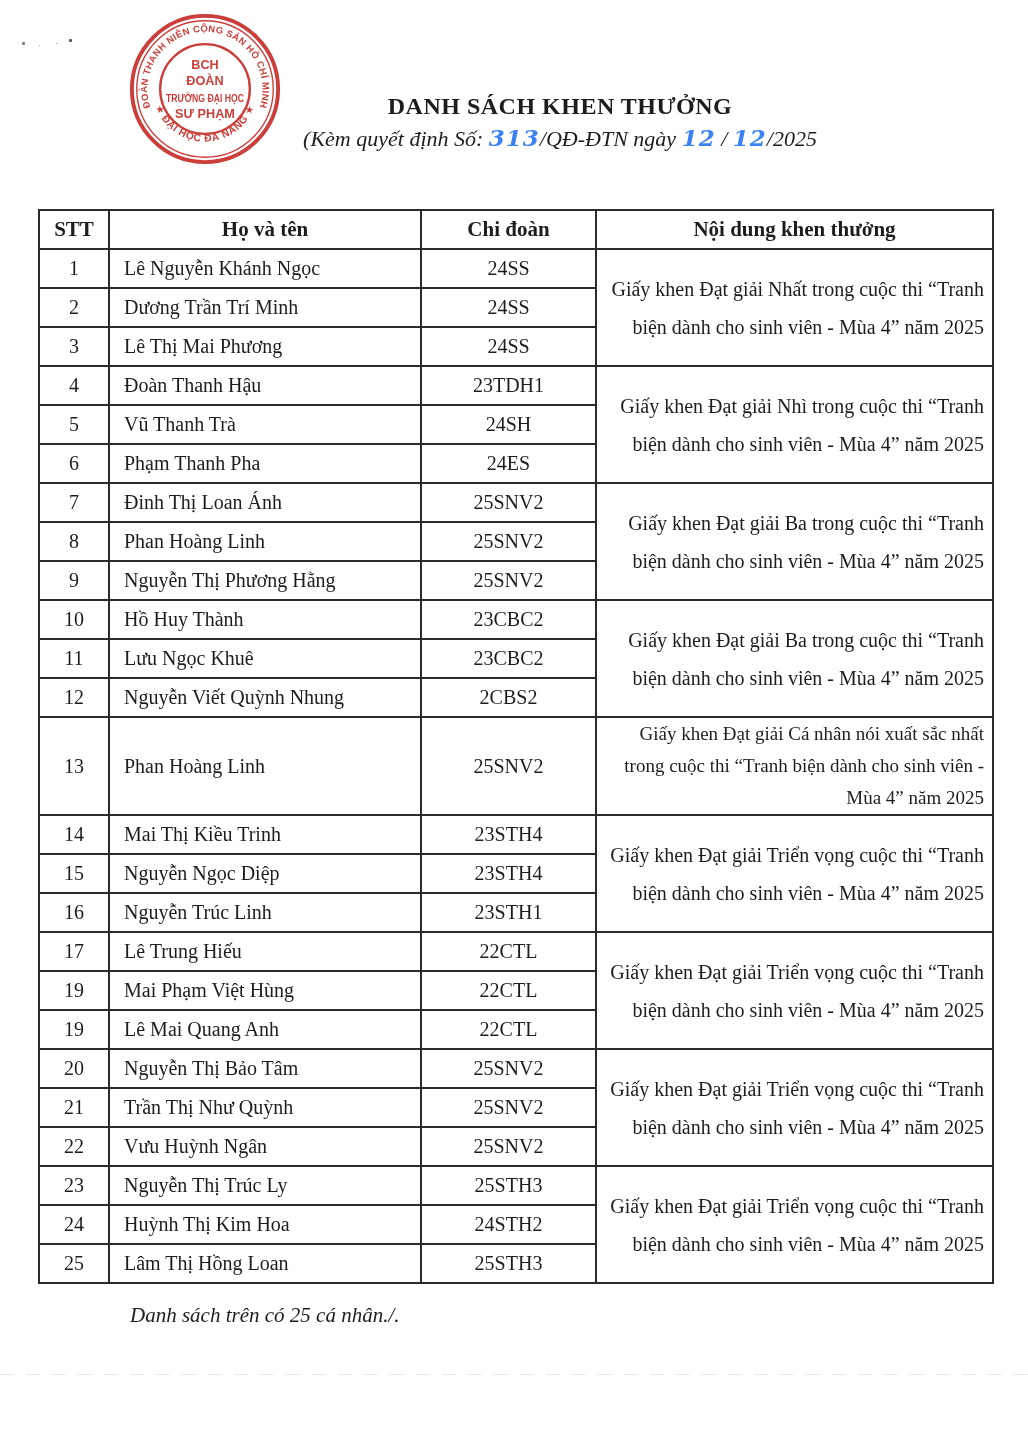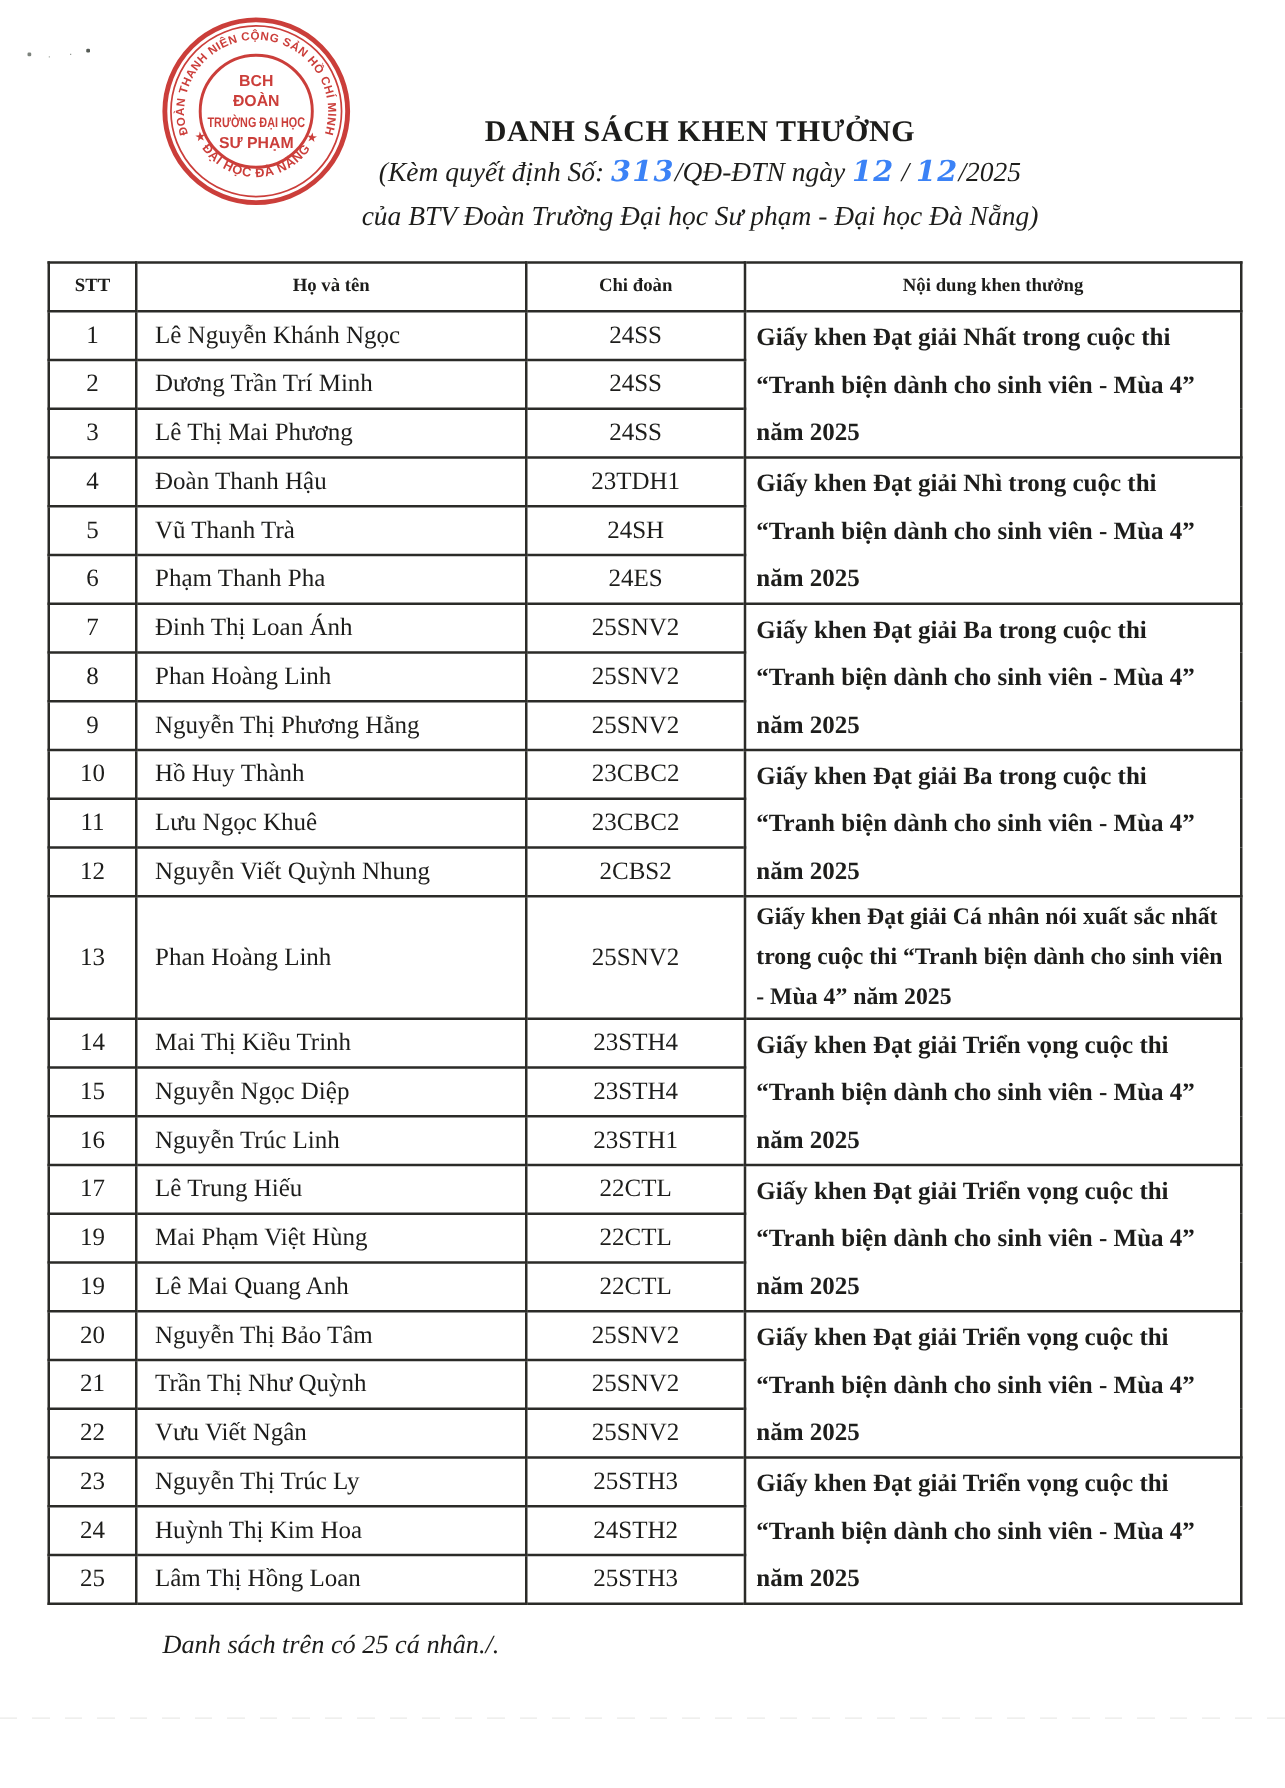--- a/index.html
+++ b/index.html
@@ -25,27 +25,27 @@
   .doc-title{font-weight:bold;font-size:24px;letter-spacing:.5px;line-height:28px;}
   .doc-sub{font-style:italic;font-size:22px;line-height:35px;white-space:nowrap;}
   .hand{color:#3b82f6;font-weight:600;font-size:23px;font-family:"DejaVu Serif",serif;letter-spacing:1px;}
   
   table.doc-table{
     position:absolute;left:38px;top:209px;
     border-collapse:collapse;table-layout:fixed;width:954px;
     font-size:20px;
   }
   .doc-table th,.doc-table td{border:2px solid #2b2b28;vertical-align:middle;overflow:hidden;}
-  .doc-table th{font-weight:bold;font-size:15px;height:37px;padding:0;text-align:center;}
+  .doc-table th{font-weight:bold;font-size:21px;height:37px;padding:0;text-align:center;}
   .doc-table tr.r{height:39px;}
   .doc-table tr.tall{height:97px;}
   td.c-stt{text-align:center;}
   td.c-name{text-align:left;padding:0 4px 0 14px;}
   td.c-unit{text-align:center;}
-  td.c-award{text-align:left;padding:0 8px;line-height:38px;font-weight:bold;}
+  td.c-award{text-align:right;padding:0 8px;line-height:38px;}
   td.c-award.compact{font-size:19px;line-height:32px;}
   
   .note{position:absolute;left:130px;top:1303px;font-style:italic;font-size:21px;}
 </style>
 </head>
 <body>
 
 <div class="page">
 
   <div class="specks"></div>
@@ -72,21 +72,20 @@
         <text x="80" y="76" font-size="13" text-anchor="middle">ĐOÀN</text>
         <text x="80" y="93" font-size="11.5" text-anchor="middle" textLength="80" lengthAdjust="spacingAndGlyphs">TRƯỜNG ĐẠI HỌC</text>
         <text x="80" y="110" font-size="13" text-anchor="middle">SƯ PHẠM</text>
       </g>
     </svg>
   </div>
 
   <div class="header-block">
     <div class="doc-title">DANH SÁCH KHEN THƯỞNG</div>
     <div class="doc-sub"><span>(Kèm quyết định Số: </span><span class="hand">313</span><span>/QĐ-ĐTN ngày </span><span class="hand">12</span><span> / </span><span class="hand">12</span><span>/2025</span></div>
-    <div class="doc-sub">của BTV Đoàn Trường Đại học Sư phạm - Đại học Đà Nẵng)</div>
   </div>
 
   <table class="doc-table">
     <colgroup>
       <col style="width:70px">
         <col style="width:312px">
         <col style="width:175px">
         <col style="width:397px">
     </colgroup>
     <thead>
@@ -206,21 +205,21 @@
           <td class="c-unit">25SNV2</td>
           <td class="c-award" rowspan="3">Giấy khen Đạt giải Triển vọng cuộc thi “Tranh biện dành cho sinh viên - Mùa 4” năm 2025</td>
         </tr>
         <tr class="r">
           <td class="c-stt">21</td>
           <td class="c-name">Trần Thị Như Quỳnh</td>
           <td class="c-unit">25SNV2</td>
         </tr>
         <tr class="r">
           <td class="c-stt">22</td>
-          <td class="c-name">Vưu Viết Ngân</td>
+          <td class="c-name">Vưu Huỳnh Ngân</td>
           <td class="c-unit">25SNV2</td>
         </tr>
         <tr class="r">
           <td class="c-stt">23</td>
           <td class="c-name">Nguyễn Thị Trúc Ly</td>
           <td class="c-unit">25STH3</td>
           <td class="c-award" rowspan="3">Giấy khen Đạt giải Triển vọng cuộc thi “Tranh biện dành cho sinh viên - Mùa 4” năm 2025</td>
         </tr>
         <tr class="r">
           <td class="c-stt">24</td>

